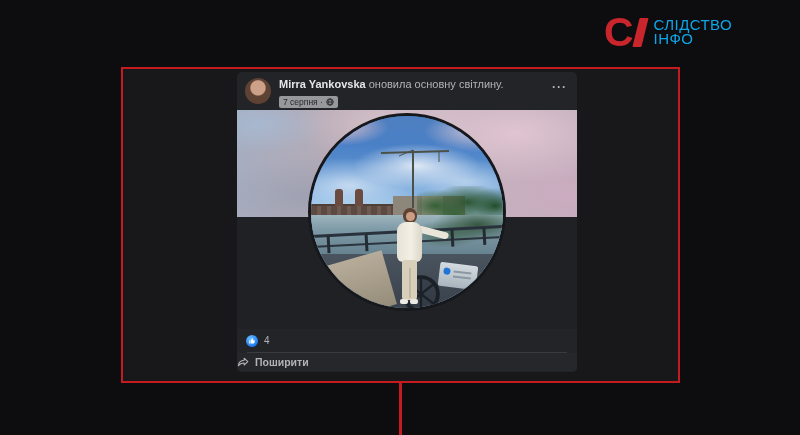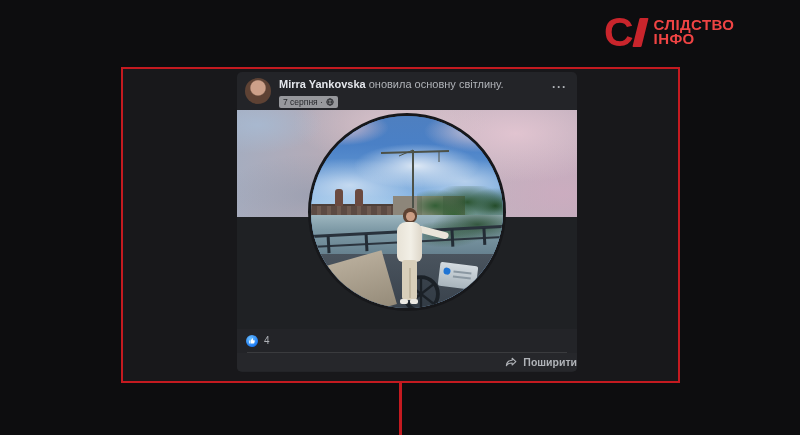--- a/index.html
+++ b/index.html
@@ -6,21 +6,21 @@
   *{box-sizing:border-box;}
   .stage{position:relative;width:800px;height:435px;background:#0d0d0f;overflow:hidden;
          font-family:"Liberation Sans",sans-serif;}
 
   
   .logo{position:absolute;left:604px;top:14px;display:flex;align-items:center;gap:9px;}
   .logo-mark{display:flex;align-items:center;}
   .logo-letter{color:#c9252c;font-size:41px;font-weight:bold;line-height:36px;letter-spacing:-1px;}
   .logo-slash{width:9px;height:29px;background:#c9252c;transform:skewX(-14deg);
               margin-left:3px;border-radius:1px;}
-  .logo-text{color:#ef4444;font-weight:bold;font-size:15px;line-height:14.5px;letter-spacing:.4px;}
+  .logo-text{color:#0ea5e9;font-weight:normal;font-size:15px;line-height:14.5px;letter-spacing:.4px;}
 
   
   .frame{position:absolute;left:121px;top:67px;width:559px;height:316px;
          border:2px solid #c41a20;background:#18181b;}
   .stem{position:absolute;left:399px;top:383px;width:3px;height:52px;background:#c41a20;}
 
   
   .post{position:absolute;left:237px;top:72px;width:340px;height:300px;
         background:#232428;border-radius:5px;overflow:hidden;}
   .post-header{position:relative;height:38px;padding:6px 8px 4px 8px;display:flex;}
@@ -97,21 +97,21 @@
   .w-shoe1{left:5px;top:91px;width:8px;height:5px;background:#eceae4;border-radius:2px;}
   .w-shoe2{left:15px;top:91px;width:8px;height:5px;background:#eceae4;border-radius:2px;}
 
   
   .reactions{height:23px;display:flex;align-items:center;gap:6px;padding:0 9px;}
   .like-badge{width:12px;height:12px;border-radius:50%;flex:none;display:flex;
       align-items:center;justify-content:center;
       background:radial-gradient(circle at 38% 32%, #6ec1ff, #1877f2 75%);}
   .like-count{color:#b0b3b8;font-size:10px;}
   .divider{border-top:1px solid #3a3b3e;margin:0 10px;}
-  .share-row{height:18px;display:flex;align-items:center;justify-content:flex-end;gap:6px;
+  .share-row{height:18px;display:flex;align-items:center;justify-content:flex-start;gap:6px;
       color:#b0b3b8;font-size:10.5px;font-weight:bold;background:#26272b;cursor:pointer;}
 </style>
 </head>
 <body>
 
 <div class="stage">
 
   <div class="logo">
     <div class="logo-mark">
       <span class="logo-letter">С</span>

